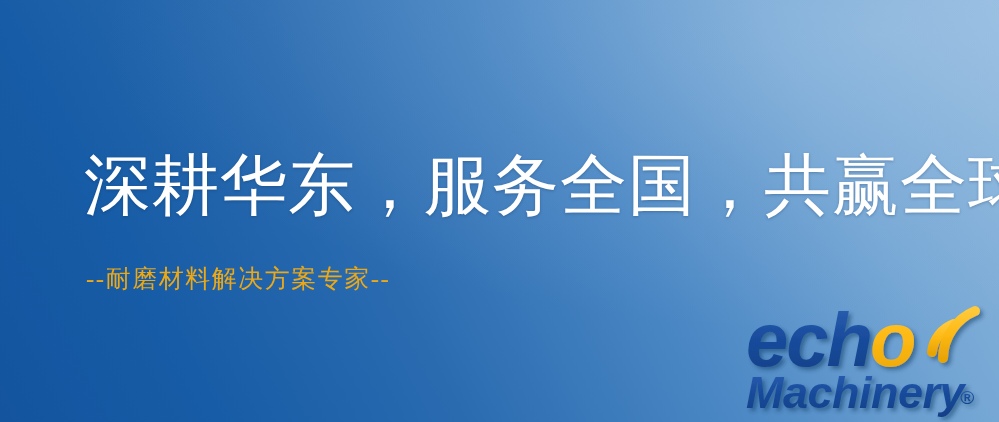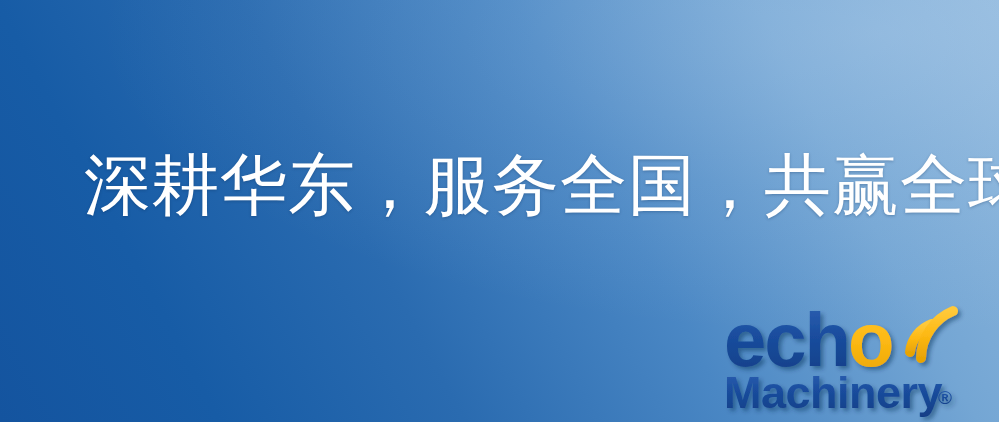--- a/index.html
+++ b/index.html
@@ -60,25 +60,26 @@
     line-height: 1;
     color: #eda816;
     letter-spacing: 1.5px;
     white-space: nowrap;
     z-index: 3;
   }
 
   
   .logo {
     position: absolute;
-    left: 720px;
+    left: 742px;
     top: 296px;
     width: 257px;
     height: 126px;
     z-index: 4;
+    font-style: italic;
   }
   .logo svg {
     display: block;
     width: 257px;
     height: 126px;
   }
 
   .logo-echo-text {
     font-family: "Liberation Sans", sans-serif;
     font-weight: bold;
@@ -97,20 +98,21 @@
     font-size: 19px;
   }
 </style>
 </head>
 <body>
 
 <div class="banner">
 
   <div class="headline">深耕华东，服务全国，共赢全球</div>
 
+  <div class="subtitle">--耐磨材料解决方案专家--</div>
 
   <div class="logo">
     <svg viewBox="0 0 257 126" xmlns="http://www.w3.org/2000/svg" aria-hidden="true">
       <defs>
         <filter id="logoShadow" x="-30%" y="-30%" width="180%" height="180%">
           <feDropShadow dx="3" dy="3" stdDeviation="2.2" flood-color="#0d2c55" flood-opacity="0.45"></feDropShadow>
         </filter>
         <linearGradient id="blueGrad" x1="0" y1="0" x2="0" y2="1">
           <stop offset="0%" stop-color="#2f63b5"></stop>
           <stop offset="45%" stop-color="#1a4d9e"></stop>

